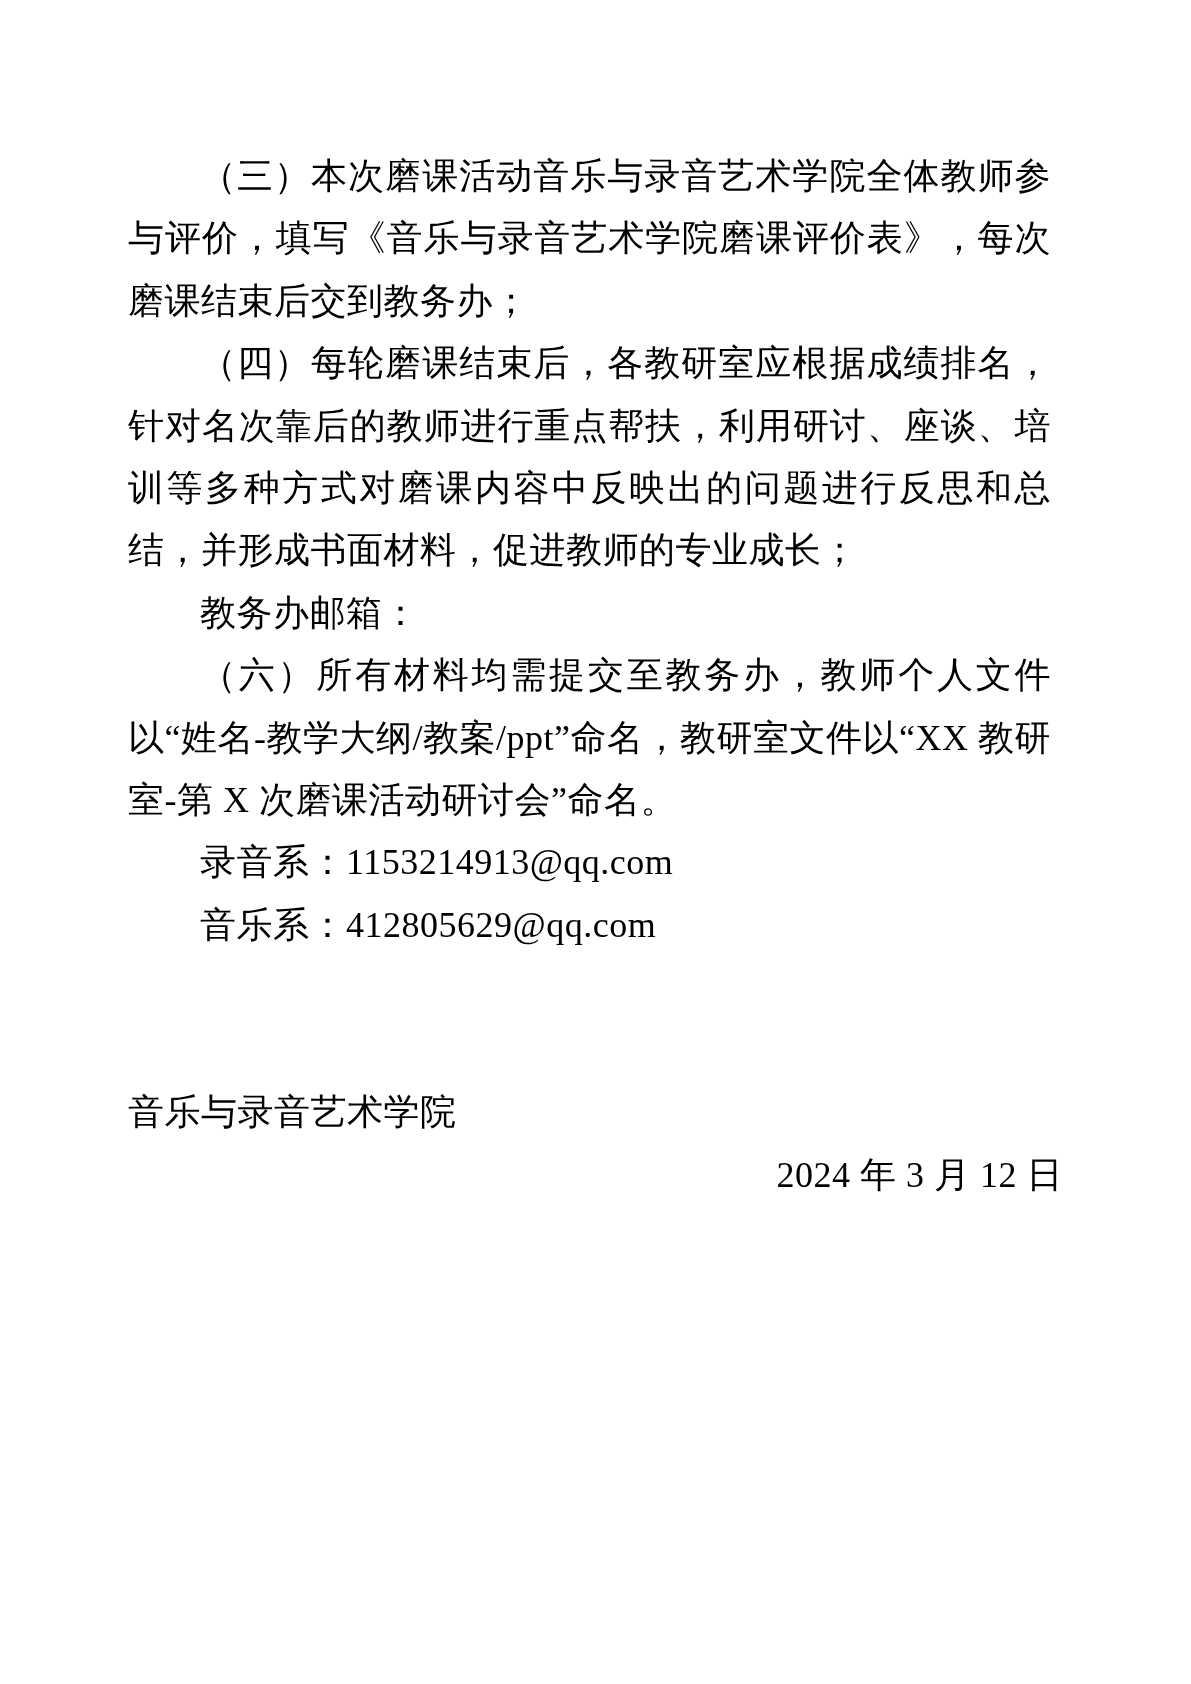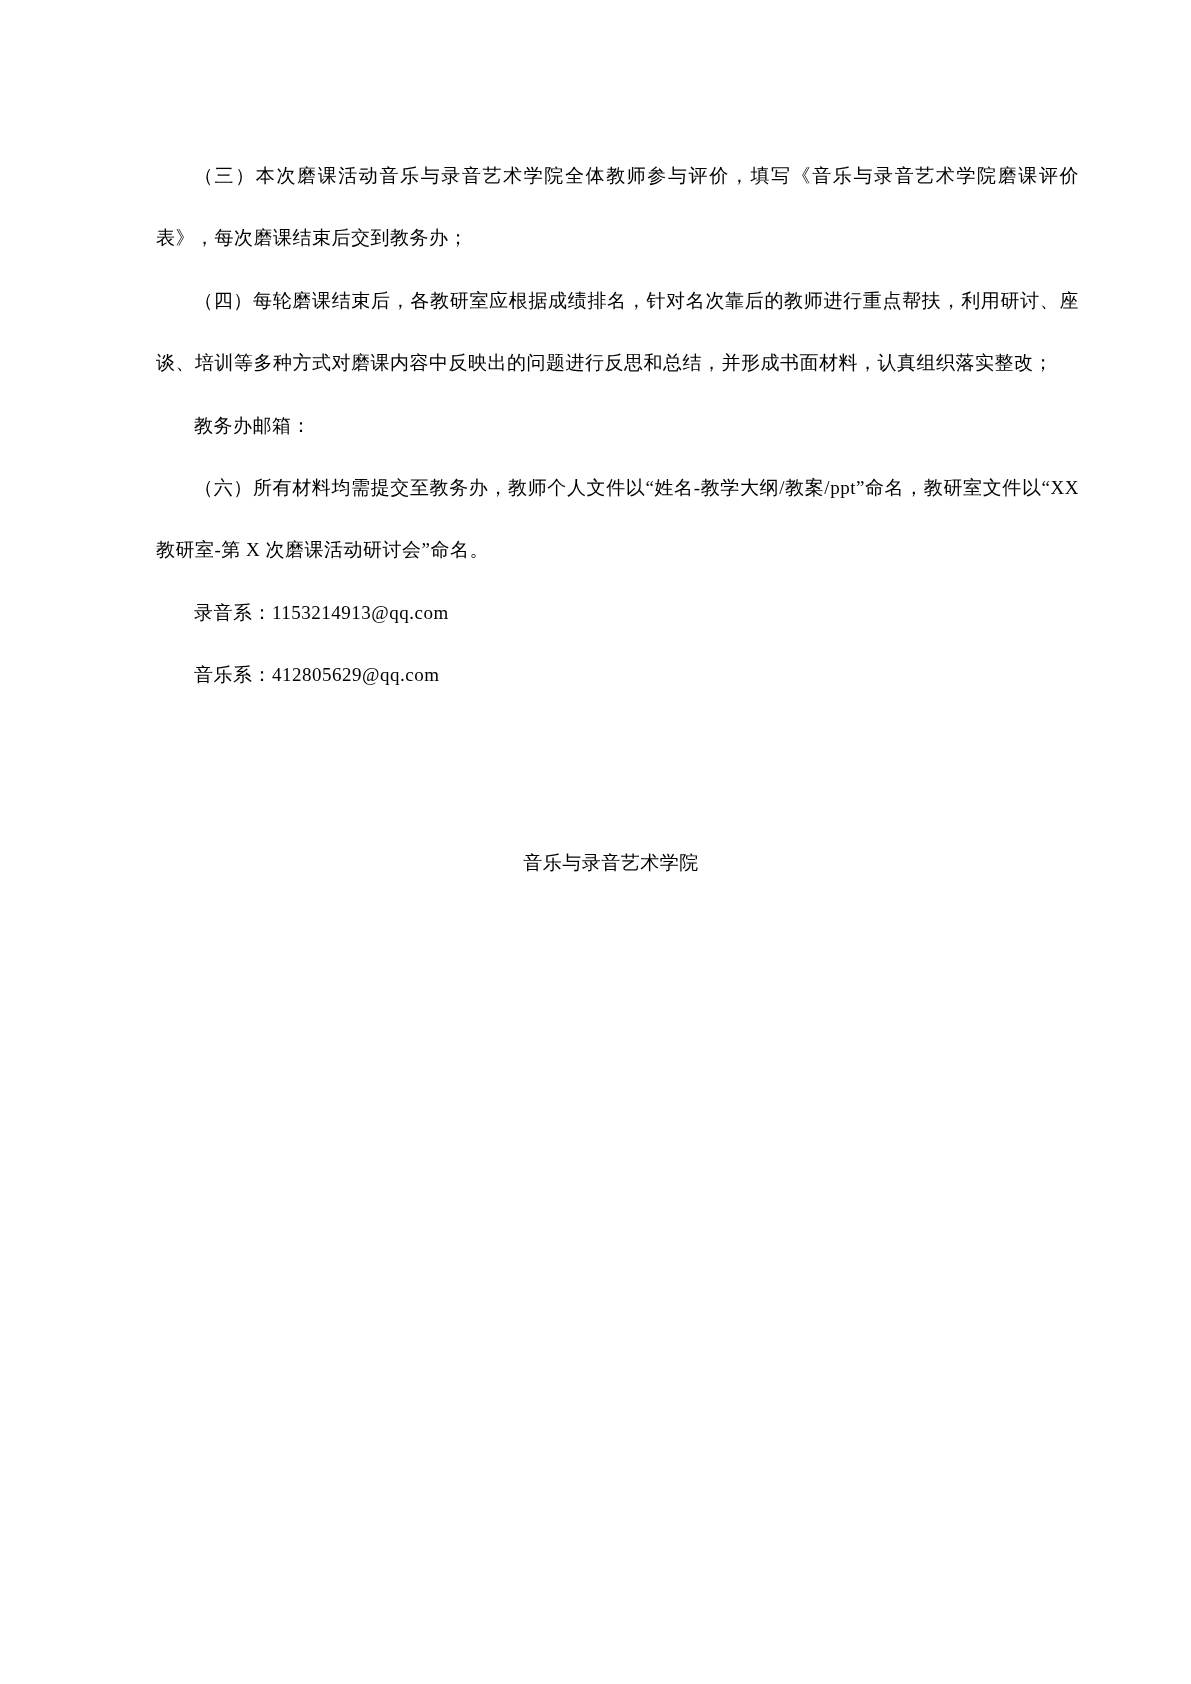--- a/index.html
+++ b/index.html
@@ -11,54 +11,55 @@
     position: relative;
     width: 1191px;
     height: 1684px;
     background: #ffffff;
     overflow: hidden;
     font-family: "Liberation Serif", "DejaVu Serif", serif;
     color: #000000;
   }
   .content {
     position: absolute;
-    left: 156px;
+    left: 128px;
     top: 145px;
     width: 923px;
-    font-size: 19px;
+    font-size: 36px;
     line-height: 62.4px;
     text-align: justify;
     letter-spacing: 0.5px;
   }
   .content p {
     margin: 0;
     padding: 0;
     text-indent: 2em;
   }
   .spacer-two-lines {
     height: 125px;
   }
   .sign-line {
-    text-align: center;
+    text-align: left;
     padding-right: 13px;
     white-space: nowrap;
   }
   .date-line {
     text-align: right;
     margin-right: -12px;
     white-space: nowrap;
   }
 </style>
 </head>
 <body>
 
 <div class="page">
   <div class="content">
     <p>（三）本次磨课活动音乐与录音艺术学院全体教师参与评价，填写《音乐与录音艺术学院磨课评价表》，每次磨课结束后交到教务办；</p>
-    <p>（四）每轮磨课结束后，各教研室应根据成绩排名，针对名次靠后的教师进行重点帮扶，利用研讨、座谈、培训等多种方式对磨课内容中反映出的问题进行反思和总结，并形成书面材料，认真组织落实整改；</p>
+    <p>（四）每轮磨课结束后，各教研室应根据成绩排名，针对名次靠后的教师进行重点帮扶，利用研讨、座谈、培训等多种方式对磨课内容中反映出的问题进行反思和总结，并形成书面材料，促进教师的专业成长；</p>
     <p>教务办邮箱：</p>
     <p>（六）所有材料均需提交至教务办，教师个人文件以“姓名-教学大纲/教案/ppt”命名，教研室文件以“XX 教研室-第 X 次磨课活动研讨会”命名。</p>
     <p>录音系：1153214913@qq.com</p>
     <p>音乐系：412805629@qq.com</p>
     <div class="spacer-two-lines"></div>
     <div class="sign-line">音乐与录音艺术学院</div>
+    <div class="date-line">2024 年 3 月 12 日</div>
   </div>
 </div>
 
 </body></html>

